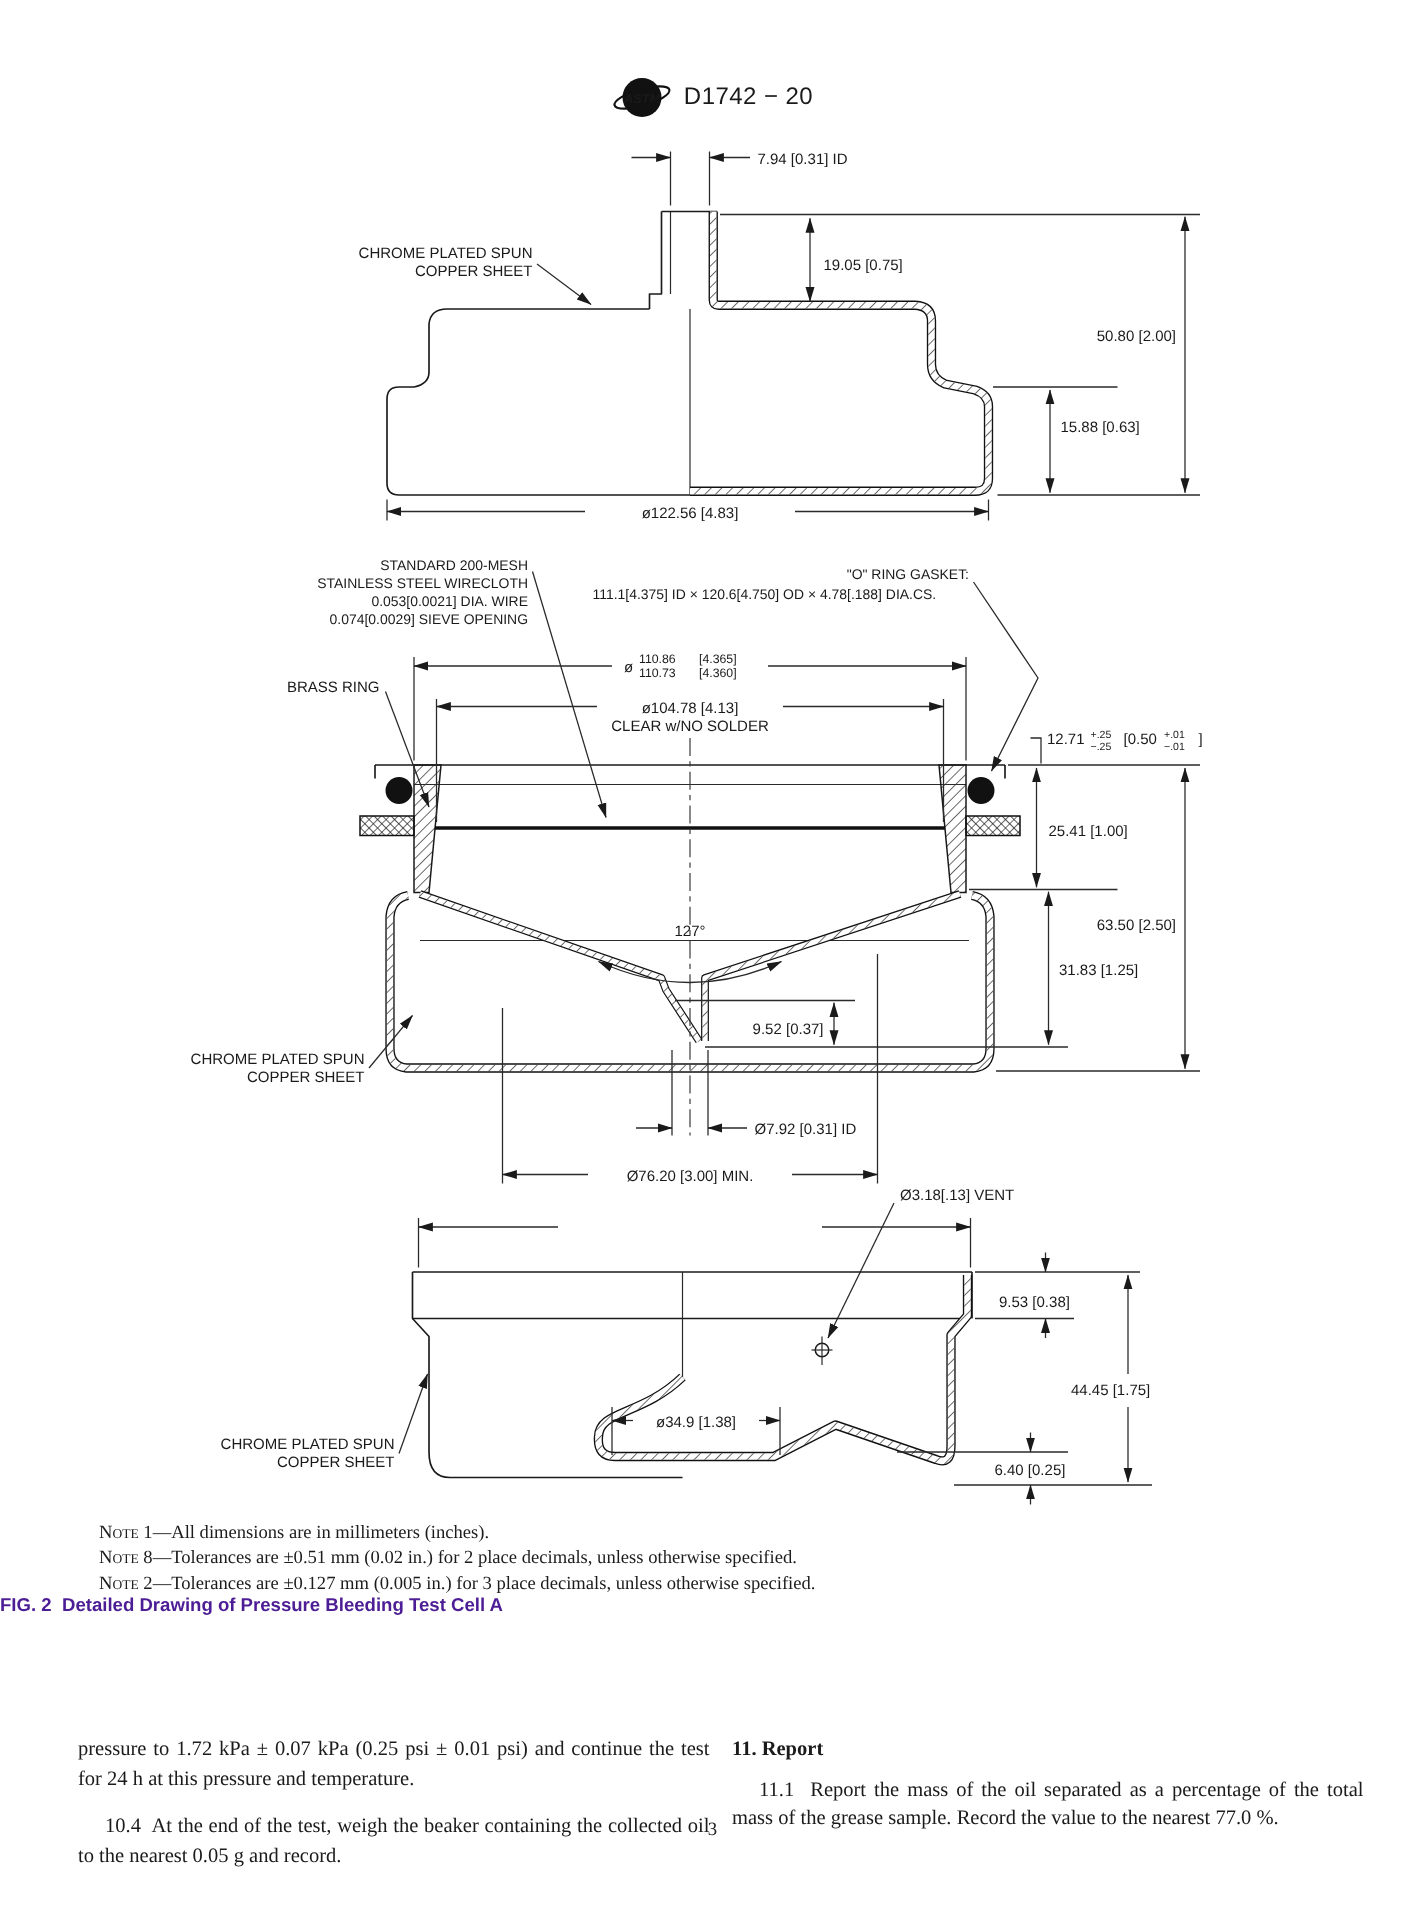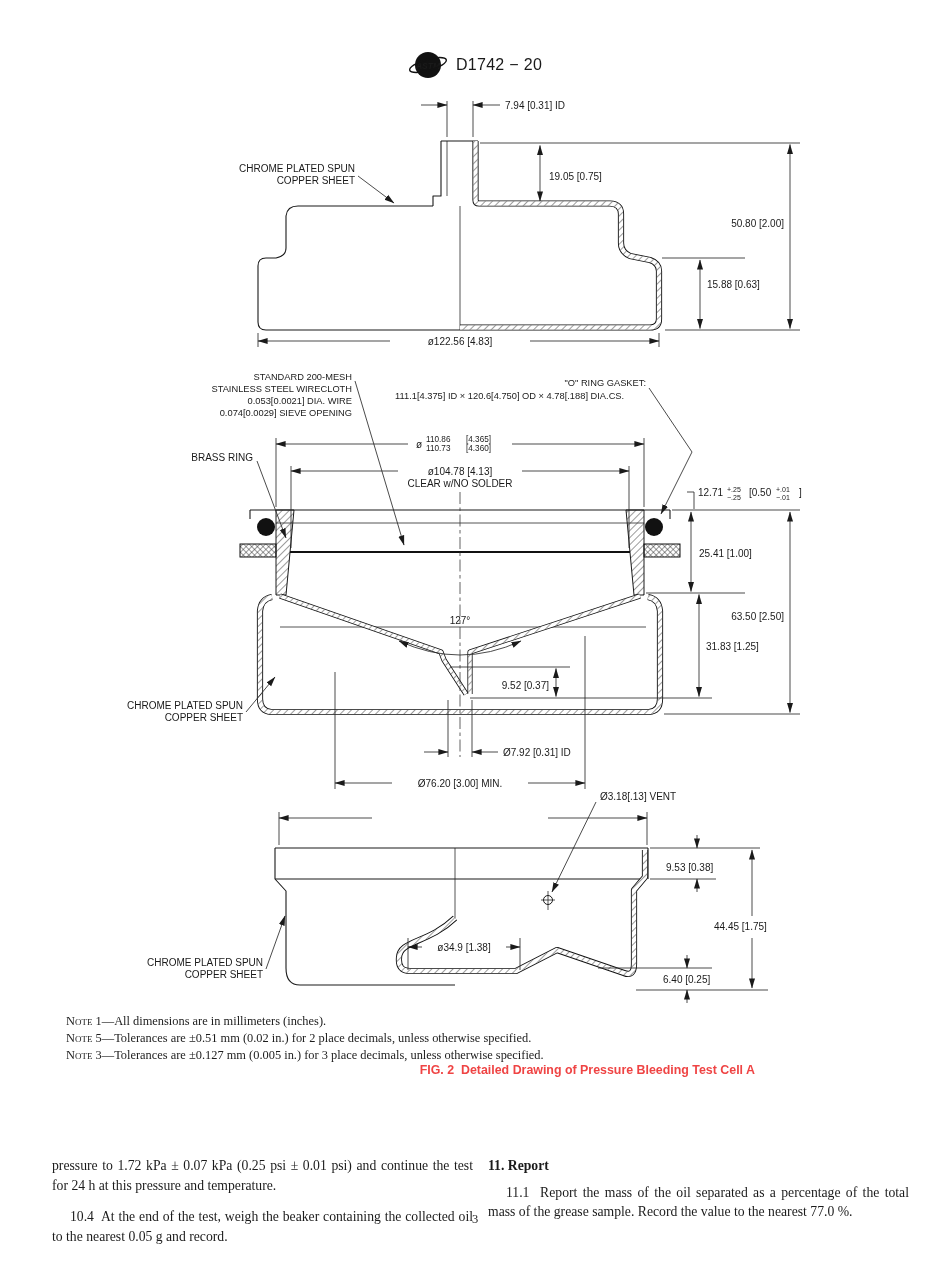--- a/index.html
+++ b/index.html
@@ -23,22 +23,22 @@
   .sheet-core  { fill:none; stroke:#fff; stroke-width:4.4; stroke-linejoin:round; }
   .sheet-hatch { fill:none; stroke:url(#hatch); stroke-width:4.4; stroke-linejoin:round; }
   .fsheet-edge  { fill:none; stroke:#111; stroke-width:5.2; stroke-linejoin:round; }
   .fsheet-core  { fill:none; stroke:#fff; stroke-width:3.6; stroke-linejoin:round; }
   .fsheet-hatch { fill:none; stroke:url(#hatch); stroke-width:3.6; stroke-linejoin:round; }
   .wall { fill:url(#hatch); stroke:#1a1a1a; stroke-width:1; }
   .brass { fill:url(#xhatch); stroke:#111; stroke-width:1; }
   .notes { position:absolute; left:66px; top:1013px; width:780px;
            font-family:"Liberation Serif", serif; font-size:12.4px; color:#1c1c1c; line-height:17px; }
   .notes .sc { font-variant:small-caps; }
-  .caption { position:absolute; left:0; top:1063px; width:755px; text-align:right;
-             font-weight:bold; font-size:12.4px; color:#ef4444; font-family:"Liberation Sans", sans-serif; }
+  .caption { position:absolute; left:0; top:1063px; width:755px; text-align:left;
+             font-weight:bold; font-size:12.4px; color:#4c1d95; font-family:"Liberation Sans", sans-serif; }
   .cols { position:absolute; left:52px; top:1156px; width:858px; display:flex; gap:15px;
           font-family:"Liberation Serif", serif; font-size:13.7px; color:#1b1b1b; }
   .col { width:421px; text-align:justify; line-height:19.5px; }
   .col p { white-space:pre-wrap; }
   .col .indent { text-indent:18px; }
   .col .sp { margin-top:12px; }
   .col h3 { font-size:13.7px; font-weight:bold; margin-bottom:7px; }
   .pageno { position:absolute; left:0; top:1212px; width:950px; text-align:center;
             font-family:"Liberation Serif", serif; font-size:12.5px; color:#222; }
 </style>
@@ -237,22 +237,22 @@
       <line class="dim" x1="687" y1="1003" x2="687" y2="990" marker-end="url(#ma)"></line>
       <text class="dl" x="663" y="983">6.40 [0.25]</text>
       <text class="dl" x="263" y="966" text-anchor="end">CHROME PLATED SPUN</text>
       <text class="dl" x="263" y="978" text-anchor="end">COPPER SHEET</text>
       <line class="dim" x1="266" y1="969" x2="285" y2="916" marker-end="url(#ma)"></line>
     </g>
   </svg>
 
   <div class="notes">
     <div><span class="sc">Note 1</span><span>—All dimensions are in millimeters (inches).</span></div>
-    <div><span class="sc">Note 5</span><span>—Tolerances are ±0.51 mm (0.02 in.) for 2 place decimals, unless otherwise specified.</span></div>
-    <div><span class="sc">Note 3</span><span>—Tolerances are ±0.127 mm (0.005 in.) for 3 place decimals, unless otherwise specified.</span></div>
+    <div><span class="sc">Note 8</span><span>—Tolerances are ±0.51 mm (0.02 in.) for 2 place decimals, unless otherwise specified.</span></div>
+    <div><span class="sc">Note 2</span><span>—Tolerances are ±0.127 mm (0.005 in.) for 3 place decimals, unless otherwise specified.</span></div>
   </div>
 
   <div class="caption" style="white-space:pre-wrap">FIG. 2  Detailed Drawing of Pressure Bleeding Test Cell A</div>
 
   <div class="cols">
     <div class="col">
       <p>pressure to 1.72 kPa ± 0.07 kPa (0.25 psi ± 0.01 psi) and continue the test for 24 h at this pressure and temperature.</p>
       <p class="indent sp">10.4  At the end of the test, weigh the beaker containing the collected oil to the nearest 0.05 g and record.</p>
     </div>
     <div class="col">

